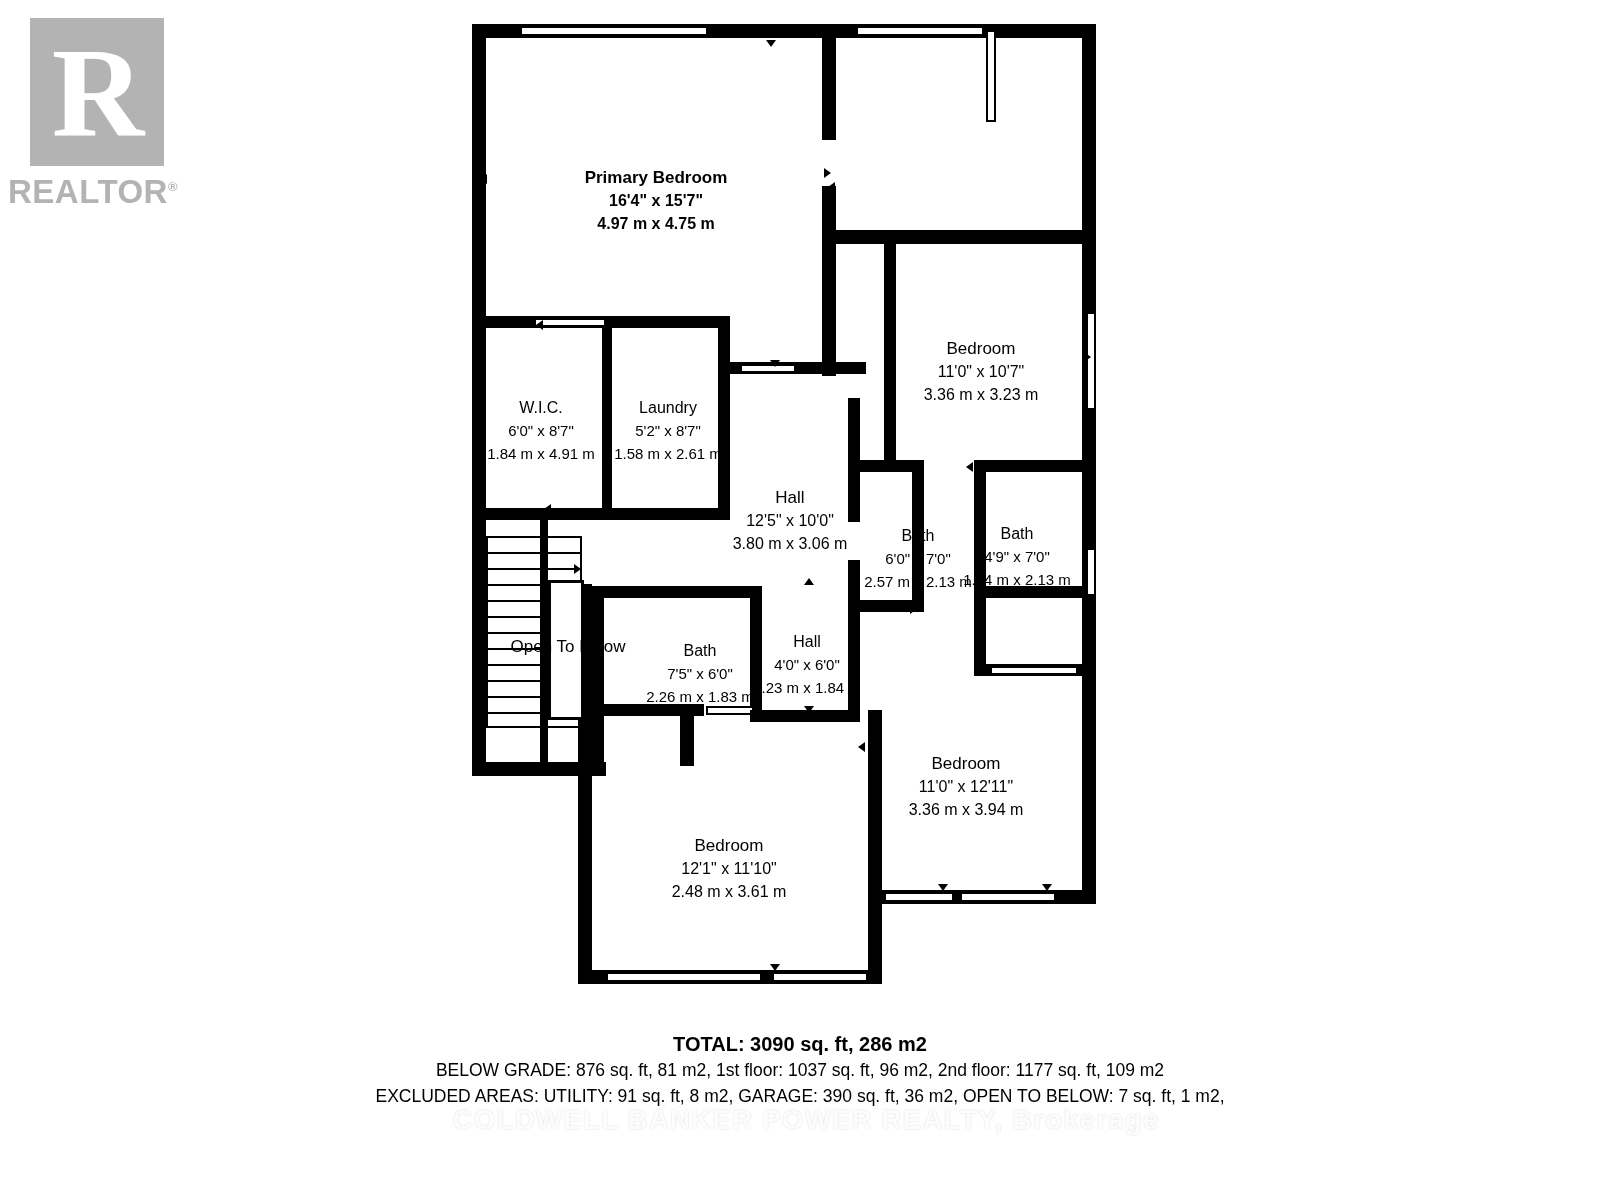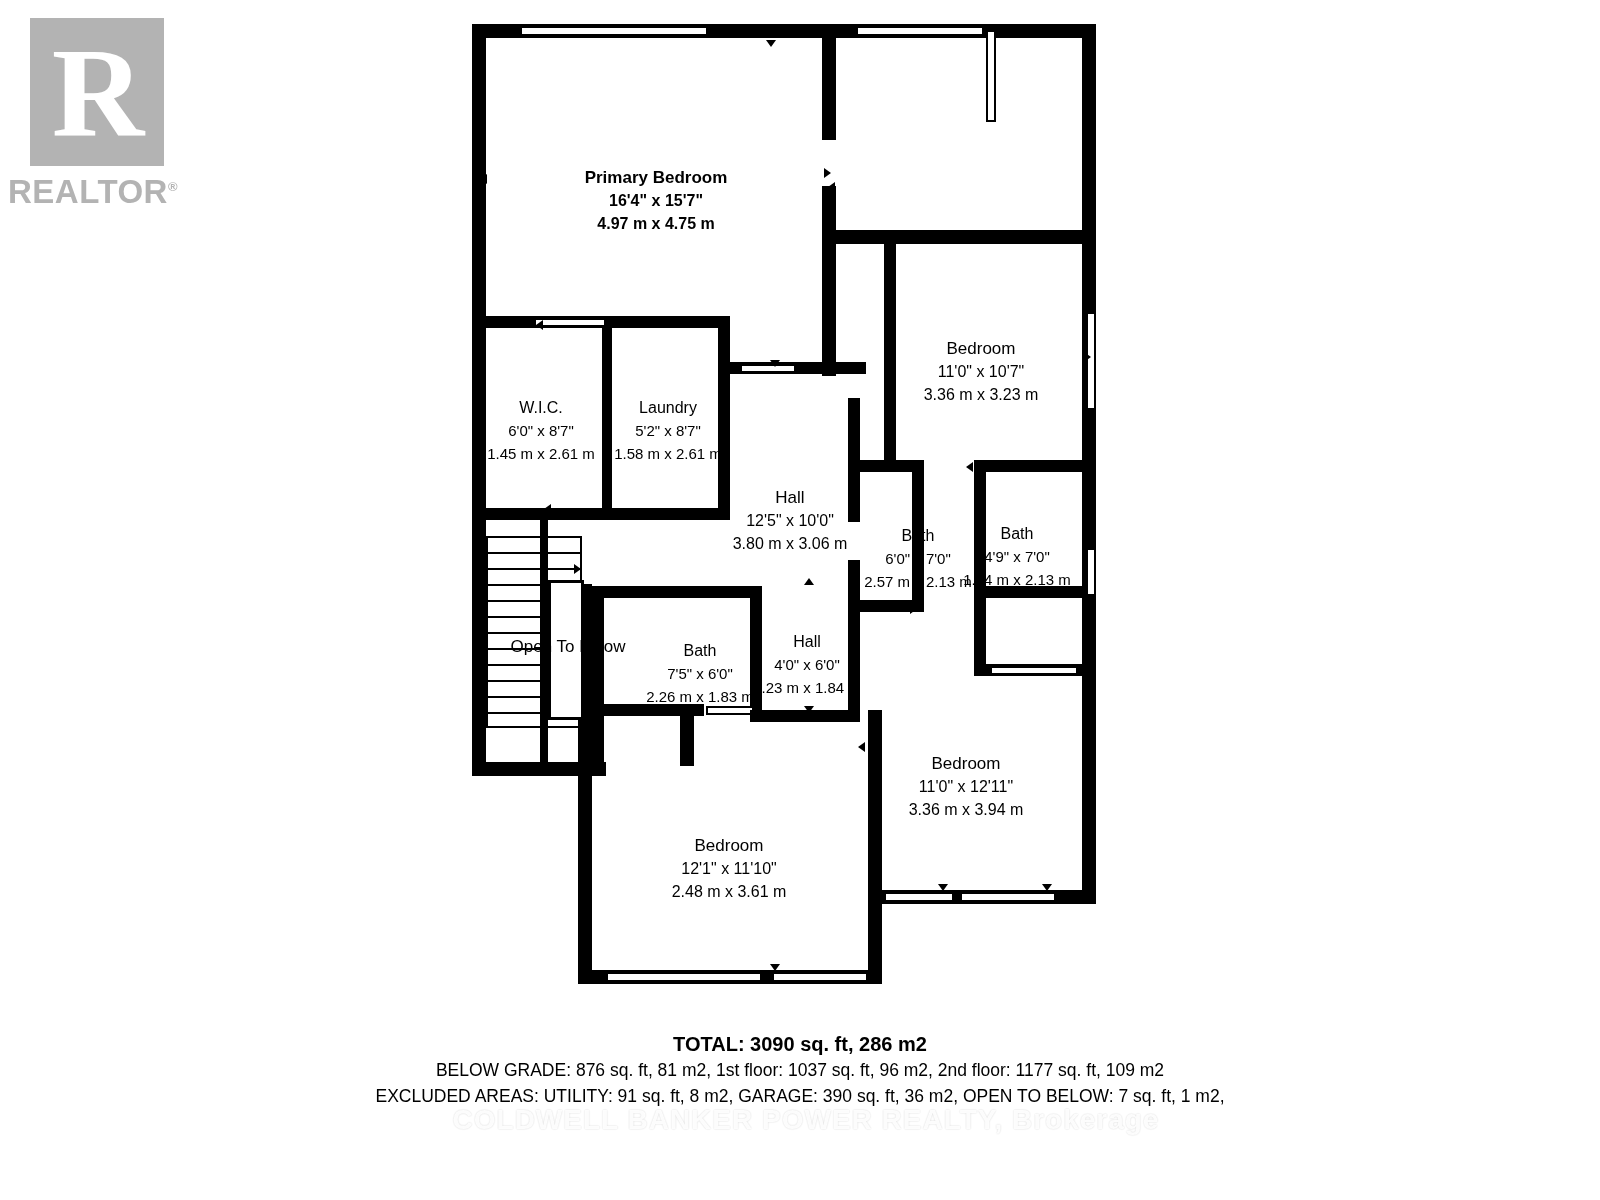--- a/index.html
+++ b/index.html
@@ -292,21 +292,21 @@
 
   <div class="room" style="left:981px; top:337px;">
     <div class="nm">Bedroom</div>
     <div class="d1">11'0" x 10'7"</div>
     <div class="d2">3.36 m x 3.23 m</div>
   </div>
 
   <div class="room small" style="left:541px; top:396px;">
     <div class="nm">W.I.C.</div>
     <div class="d1">6'0" x 8'7"</div>
-    <div class="d2">1.45 m x 2.61 m</div>
+    <div class="d2">1.84 m x 4.91 m</div>
   </div>
 
   <div class="room small" style="left:668px; top:396px;">
     <div class="nm">Laundry</div>
     <div class="d1">5'2" x 8'7"</div>
     <div class="d2">1.58 m x 2.61 m</div>
   </div>
 
   <div class="room" style="left:790px; top:486px;">
     <div class="nm">Hall</div>

